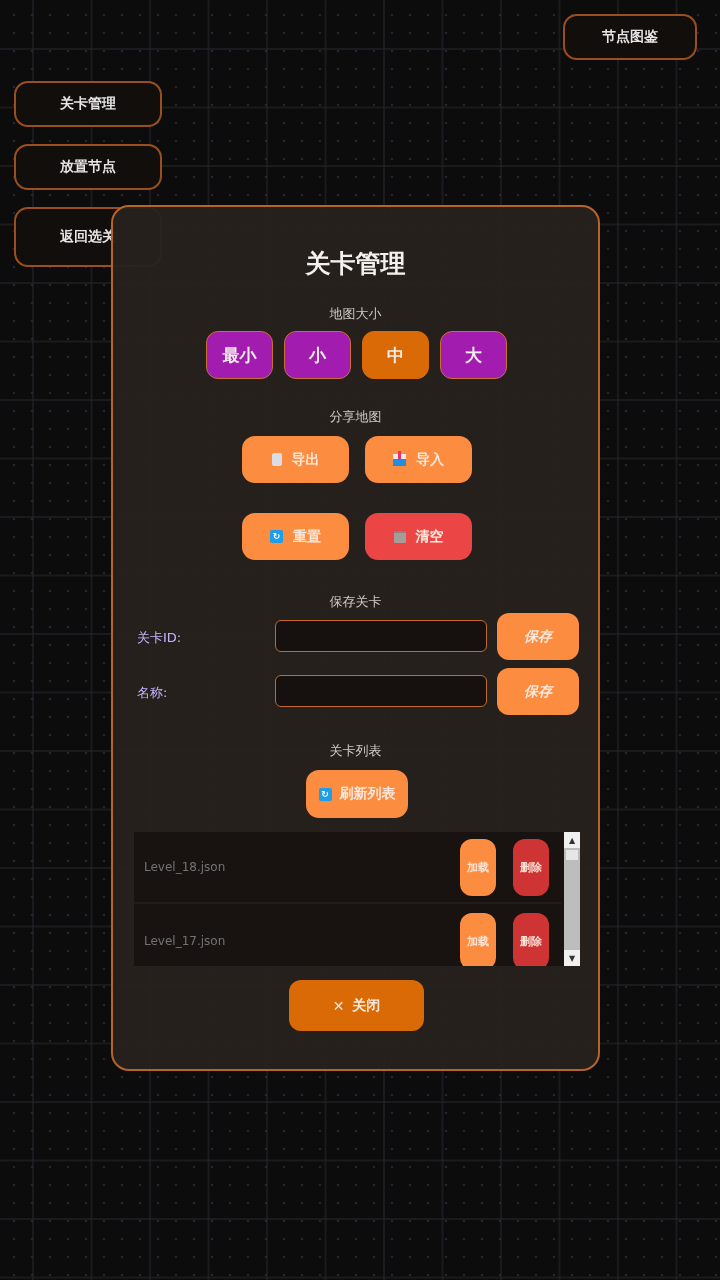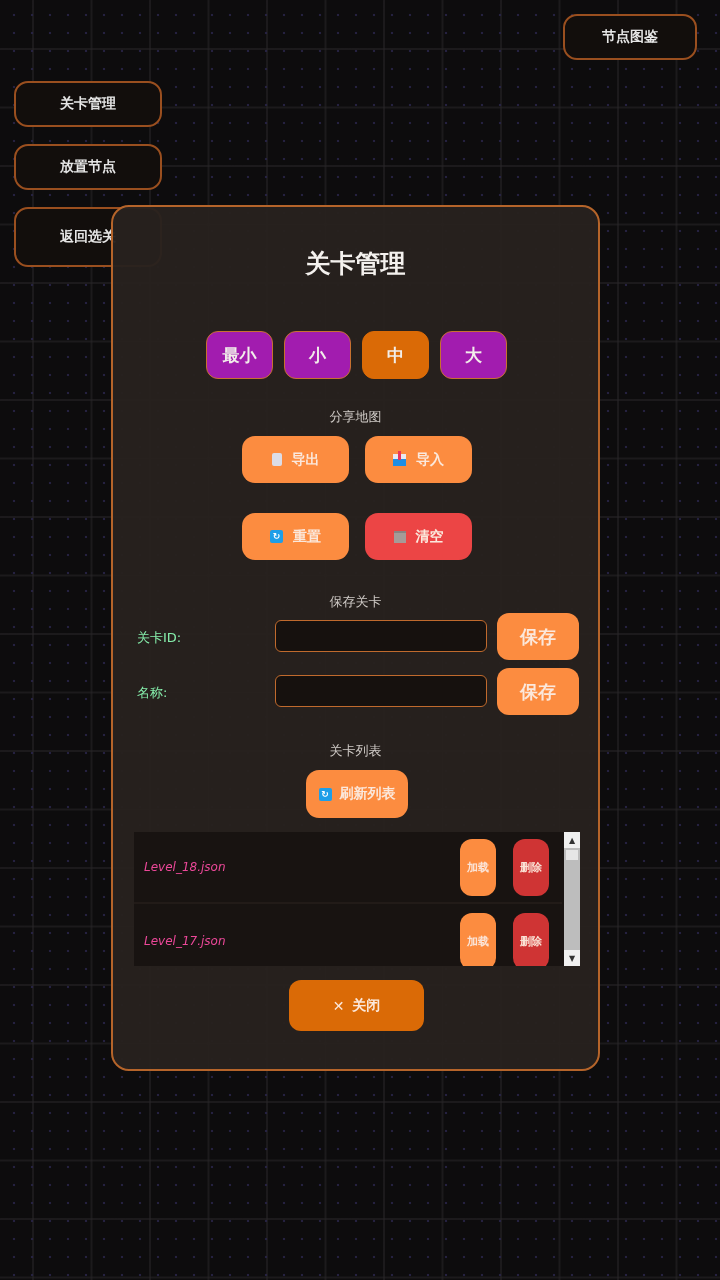--- a/index.html
+++ b/index.html
@@ -74,50 +74,50 @@
   .ico {
     display: inline-flex; align-items: center; justify-content: center;
     width: 12px; height: 13px; font-size: 9px; line-height: 1;
   }
   .ico-doc { background: #dcdce6; border-radius: 2px; width: 10px; height: 13px; }
   .ico-inbox { background: #1f8ee3; border-top: 5px solid #e8e8f0; position: relative; width: 13px; height: 12px; }
   .ico-inbox::after { content: ""; position: absolute; left: 5px; top: -8px; width: 3px; height: 9px; background: #e8345c; }
   .ico-cycle { background: #1e9ee8; color: #fff; border-radius: 2px; width: 13px; height: 13px; font-weight: bold; }
   .ico-trash { background: #a59b98; border-top: 2px solid #8a8381; width: 12px; height: 12px; }
 
-  .form-label { position: absolute; left: 24px; font-size: 13px; color: #86efac; }
+  .form-label { position: absolute; left: 24px; font-size: 13px; color: #c4b5fd; }
   .form-input {
     position: absolute; left: 162px; width: 212px; height: 32px;
     background: #16110e; border: 1.5px solid #c06a2d; border-radius: 6px;
     color: #fff; padding: 0 8px; font-size: 13px; outline: none;
   }
   .save-btn {
     position: absolute; left: 384px; width: 82px; height: 47px;
     background: #fc8c40; border-radius: 12px; color: #fbe8dc;
-    font-size: 18px; font-weight: bold;
-    display: flex; align-items: center; justify-content: center; cursor: pointer;
+    font-size: 14px; font-weight: bold;
+    display: flex; align-items: center; justify-content: center; cursor: pointer; font-style: italic;
   }
 
   .refresh-btn {
     position: absolute; left: 193px; top: 563px; width: 102px; height: 48px;
     background: #fc8c40; border-radius: 13px; color: #fbe8dc;
     font-size: 14px; font-weight: bold;
     display: flex; align-items: center; justify-content: center; gap: 8px; cursor: pointer;
   }
 
   .level-list {
     position: absolute; left: 21px; top: 625px; width: 446px; height: 134px;
     background: #181311; overflow: hidden;
   }
   .level-item {
     position: absolute; left: 0; width: 428px; height: 72px;
     display: flex; align-items: center;
     border-bottom: 2px solid #221b18;
   }
-  .level-name { position: absolute; left: 10px; font-size: 12px; color: #ec4899; font-style: italic; }
+  .level-name { position: absolute; left: 10px; font-size: 12px; color: #737373; }
   .mini-btn {
     position: absolute; width: 36px; height: 57px; border-radius: 12px;
     font-size: 11px; font-weight: bold; color: #fbe3d6;
     display: flex; align-items: center; justify-content: center; cursor: pointer;
   }
   .mini-load { left: 326px; background: #fc8c40; }
   .mini-del  { left: 379px; background: #cf3434; }
 
   .scrollbar {
     position: absolute; left: 430px; top: 0; width: 16px; height: 134px;
@@ -141,20 +141,21 @@
 <body>
 
 <div class="hud-btn hud-codex">节点图鉴</div>
 <div class="hud-btn hud-level">关卡管理</div>
 <div class="hud-btn hud-place">放置节点</div>
 <div class="hud-btn hud-back">返回选关</div>
 
 <div class="modal">
   <div class="modal-title">关卡管理</div>
 
+  <div class="section-label" style="top:98px;">地图大小</div>
   <div class="size-row">
     <div class="size-btn">最小</div>
     <div class="size-btn">小</div>
     <div class="size-btn active">中</div>
     <div class="size-btn">大</div>
   </div>
 
   <div class="section-label" style="top:201px;">分享地图</div>
 
   <div class="action-btn orange" style="left:129px; top:229px;">

